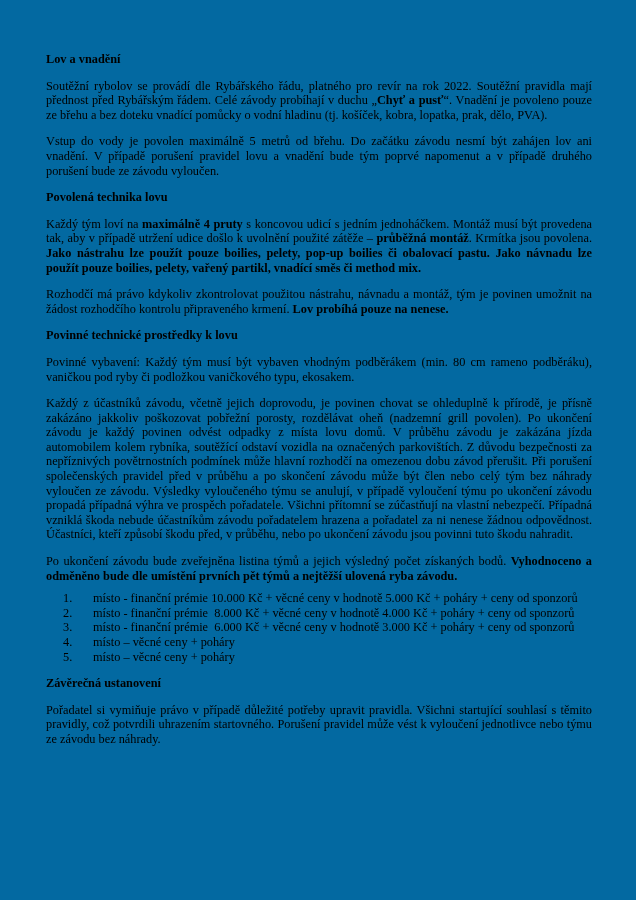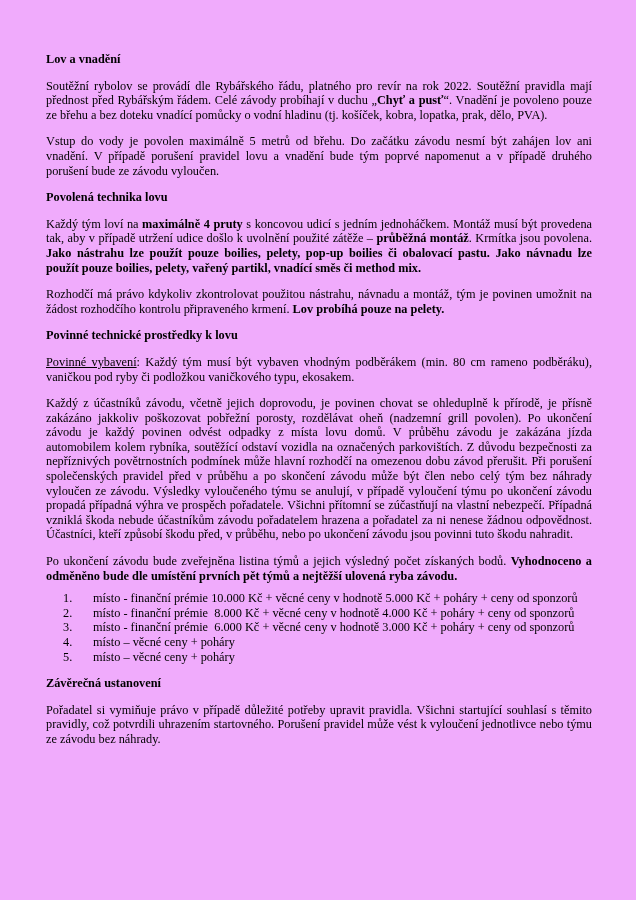--- a/index.html
+++ b/index.html
@@ -4,21 +4,21 @@
 <style>
   html, body {
     margin: 0;
     padding: 0;
     background: #ffffff;
   }
   .page {
     position: relative;
     width: 636px;
     height: 900px;
-    background: #f0abfc;
+    background: #0369a1;
     overflow: hidden;
   }
   .content {
     position: absolute;
     left: 46px;
     top: 52px;
     width: 546px;
     font-family: "Liberation Serif", "DejaVu Serif", serif;
     font-size: 12.3px;
     line-height: 14.6px;
@@ -46,33 +46,33 @@
   .doc-list-item .num {
     flex: 0 0 22px;
     margin-left: 17px;
   }
   .doc-list-item .itext {
     flex: 1 1 auto;
     white-space: pre-wrap;
     margin-left: 8px;
   }
   .run-bold   { font-weight: bold; }
-  .run-under  { text-decoration: underline; }
+  .run-under  { }
 </style>
 </head>
 <body>
 
 <div class="page">
   <div class="content">
       <p class="doc-heading"><span class="run-bold">Lov a vnadění</span></p>
       <p class="doc-paragraph"><span>Soutěžní rybolov se provádí dle Rybářského řádu, platného pro revír na rok 2022. Soutěžní pravidla mají přednost před Rybářským řádem. Celé závody probíhají v duchu „</span><span class="run-bold">Chyť a pusť</span><span>“. Vnadění je povoleno pouze ze břehu a bez doteku vnadící pomůcky o vodní hladinu (tj. košíček, kobra, lopatka, prak, dělo, PVA).</span></p>
       <p class="doc-paragraph"><span>Vstup do vody je povolen maximálně 5 metrů od břehu. Do začátku závodu nesmí být zahájen lov ani vnadění. V případě porušení pravidel lovu a vnadění bude tým poprvé napomenut a v případě druhého porušení bude ze závodu vyloučen.</span></p>
       <p class="doc-heading"><span class="run-bold">Povolená technika lovu</span></p>
       <p class="doc-paragraph"><span>Každý tým loví na </span><span class="run-bold">maximálně 4 pruty</span><span> s koncovou udicí s jedním jednoháčkem. Montáž musí být provedena tak, aby v případě utržení udice došlo k uvolnění použité zátěže – </span><span class="run-bold">průběžná montáž</span><span>. Krmítka jsou povolena. </span><span class="run-bold">Jako nástrahu lze použít pouze boilies, pelety, pop-up boilies či obalovací pastu. Jako návnadu lze použít pouze boilies, pelety, vařený partikl, vnadící směs či method mix.</span></p>
-      <p class="doc-paragraph"><span>Rozhodčí má právo kdykoliv zkontrolovat použitou nástrahu, návnadu a montáž, tým je povinen umožnit na žádost rozhodčího kontrolu připraveného krmení. </span><span class="run-bold">Lov probíhá pouze na pelety.</span></p>
+      <p class="doc-paragraph"><span>Rozhodčí má právo kdykoliv zkontrolovat použitou nástrahu, návnadu a montáž, tým je povinen umožnit na žádost rozhodčího kontrolu připraveného krmení. </span><span class="run-bold">Lov probíhá pouze na nenese.</span></p>
       <p class="doc-heading"><span class="run-bold">Povinné technické prostředky k lovu</span></p>
       <p class="doc-paragraph"><span class="run-under">Povinné vybavení</span><span>: Každý tým musí být vybaven vhodným podběrákem (min. 80 cm rameno podběráku), vaničkou pod ryby či podložkou vaničkového typu, ekosakem.</span></p>
       <p class="doc-paragraph"><span>Každý z účastníků závodu, včetně jejich doprovodu, je povinen chovat se ohleduplně k přírodě, je přísně zakázáno jakkoliv poškozovat pobřežní porosty, rozdělávat oheň (nadzemní grill povolen). Po ukončení závodu je každý povinen odvést odpadky z místa lovu domů. V průběhu závodu je zakázána jízda automobilem kolem rybníka, soutěžící odstaví vozidla na označených parkovištích. Z důvodu bezpečnosti za nepříznivých povětrnostních podmínek může hlavní rozhodčí na omezenou dobu závod přerušit. Při porušení společenských pravidel před v průběhu a po skončení závodu může být člen nebo celý tým bez náhrady vyloučen ze závodu. Výsledky vyloučeného týmu se anulují, v případě vyloučení týmu po ukončení závodu propadá případná výhra ve prospěch pořadatele. Všichni přítomní se zúčastňují na vlastní nebezpečí. Případná vzniklá škoda nebude účastníkům závodu pořadatelem hrazena a pořadatel za ni nenese žádnou odpovědnost. Účastníci, kteří způsobí škodu před, v průběhu, nebo po ukončení závodu jsou povinni tuto škodu nahradit.</span></p>
       <p class="doc-paragraph no-gap"><span>Po ukončení závodu bude zveřejněna listina týmů a jejich výsledný počet získaných bodů. </span><span class="run-bold">Vyhodnoceno a odměněno bude dle umístění prvních pět týmů a nejtěžší ulovená ryba závodu.</span></p>
       <div class="doc-list">
         <div class="doc-list-item">
           <span class="num">1.</span>
           <span class="itext">místo - finanční prémie 10.000 Kč + věcné ceny v hodnotě 5.000 Kč + poháry + ceny od sponzorů</span>
         </div>
         <div class="doc-list-item">

